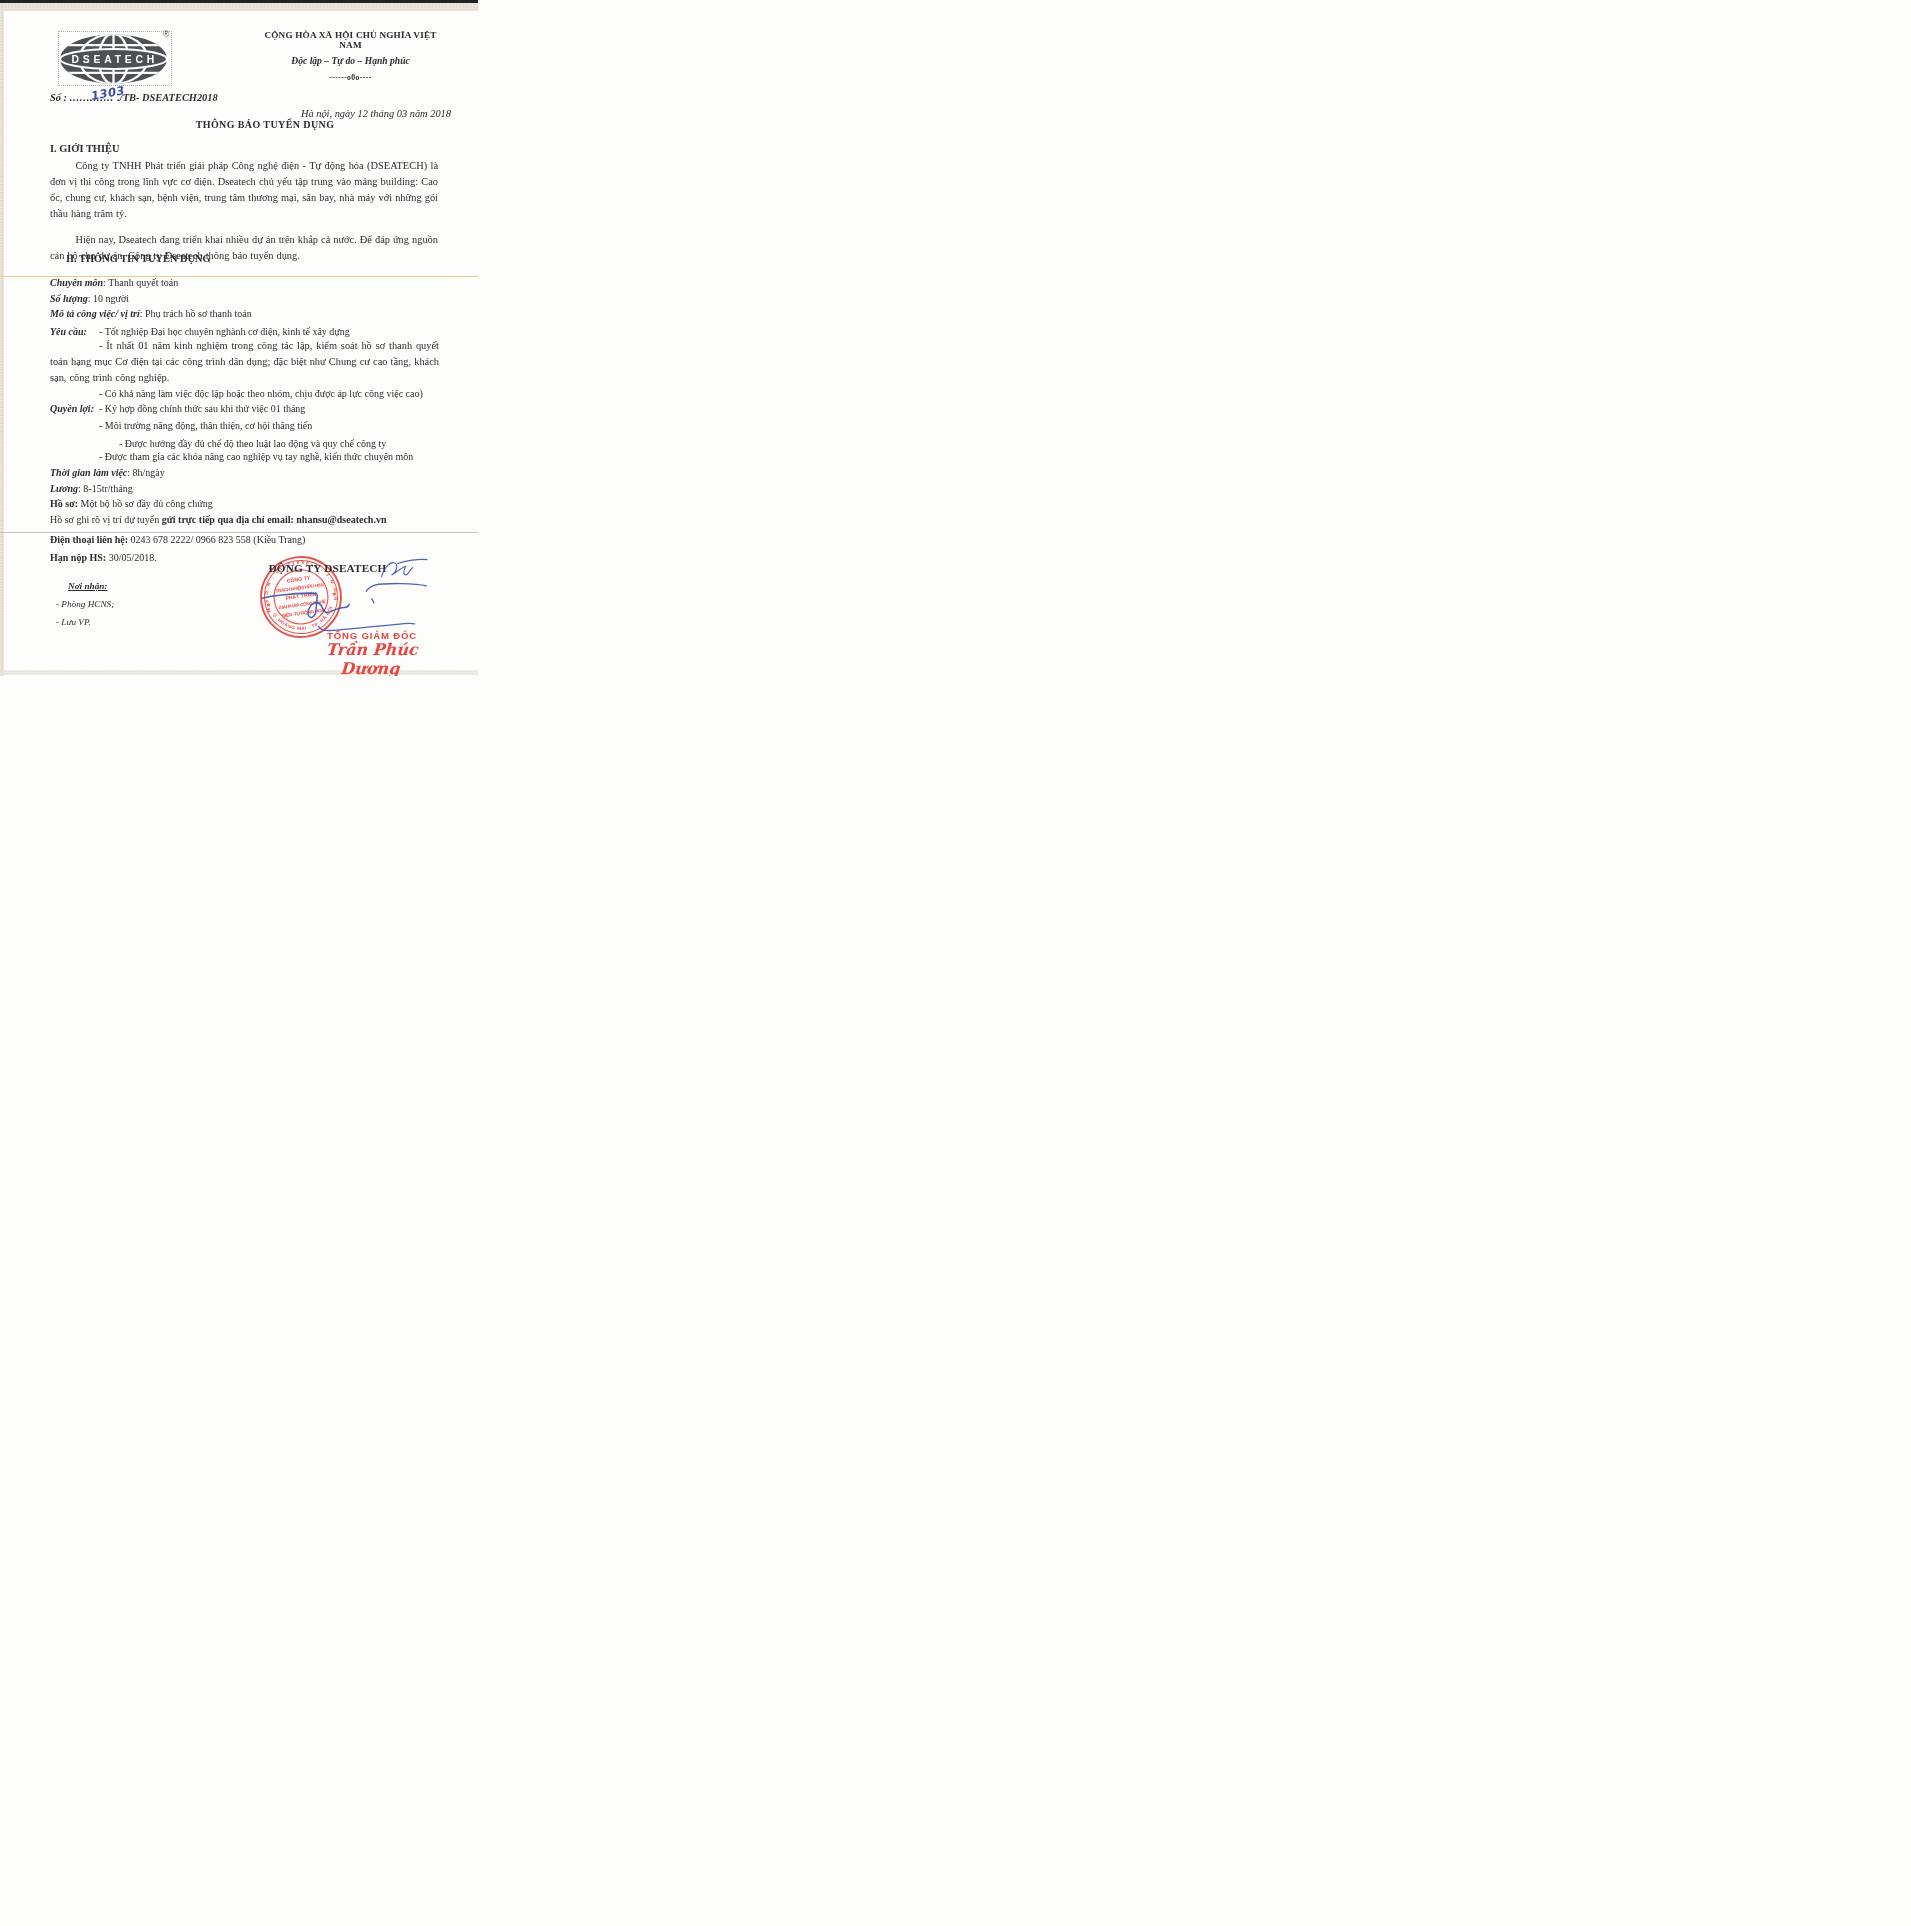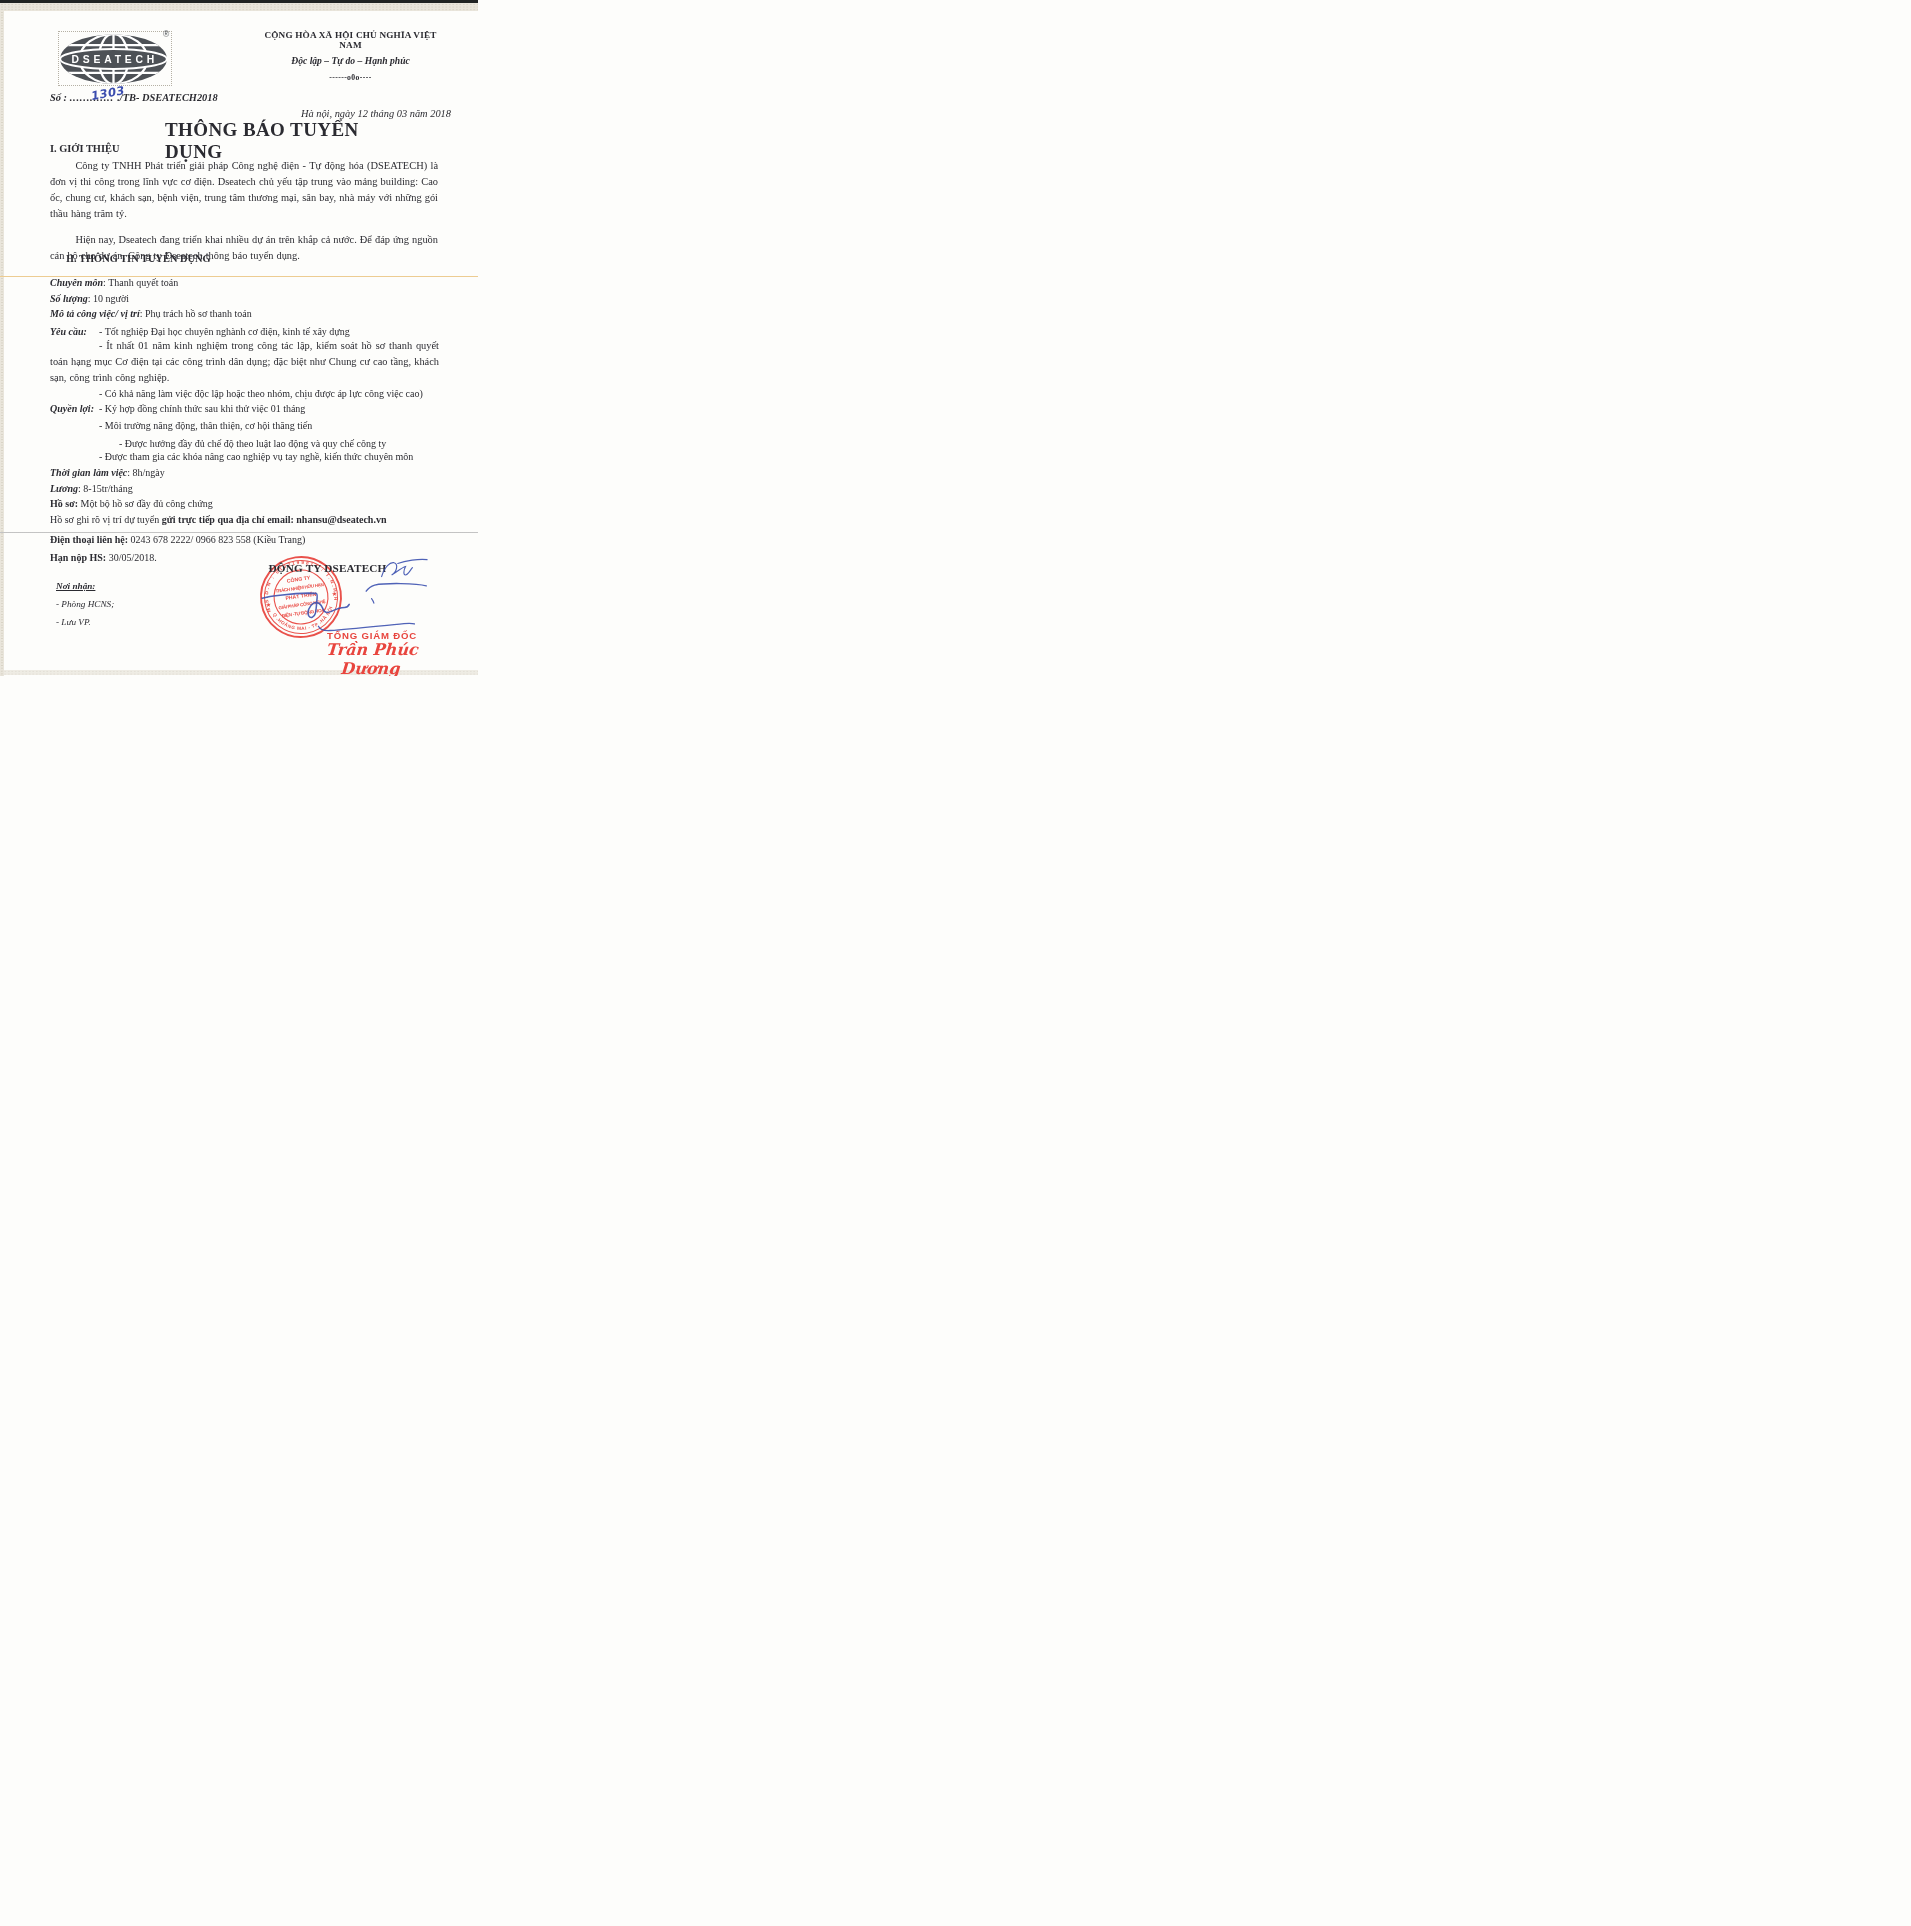--- a/index.html
+++ b/index.html
@@ -35,42 +35,42 @@
 
   .date-line { left:274px; top:108px; width:177px; text-align:right;
                font-style:italic; font-size:10.4px; }
 
   .ref-line { left:50px; top:92px; font-style:italic; font-weight:600; font-size:10.4px; }
   .ref-dots { letter-spacing:0.8px; }
   .handwritten { position:absolute; left:21.6px; top:-6.2px; transform:rotate(-10deg);
                  font-family:"DejaVu Sans",sans-serif; font-style:italic;
                  font-size:11.6px; color:#3a4cae; font-weight:bold; letter-spacing:0.4px; }
 
-  .doc-title { left:165px; top:119px; width:200px; 
-               font-size:19px; font-weight:bold; letter-spacing:0.4px; }
+  .doc-title { left:165px; top:119px; width:200px; text-align:center;
+               font-size:10px; font-weight:bold; letter-spacing:0.4px; }
 
   .h-line { position:absolute; left:0; width:478px; }
   .orange-line { top:276px; height:1.2px;
      background:linear-gradient(#f3dba6,#e7bd7d); }
   .gray-line { top:532px; height:1.2px;
      background:linear-gradient(#dedede,#a9a9a9); }
 
   .stamp-box { left:251px; top:547px; width:100px; height:100px; opacity:.93; }
   .pen-layer { left:0; top:0; width:478px; height:676px; pointer-events:none; }
 
   .sig-company { left:266px; top:562px; width:123px; text-align:center;
                  font-size:11.2px; font-weight:bold; letter-spacing:0.2px; z-index:6; }
   .sig-role { left:314px; top:630px; width:116px; text-align:center;
               font-family:"Liberation Sans",sans-serif; font-weight:bold;
               font-size:9.6px; letter-spacing:0.8px; color:#e8453e; z-index:4; }
   .sig-name { left:295px; top:640px; width:154px; text-align:center;
               font-style:italic; font-weight:bold; font-size:16px; color:#e8453e;
               font-family:"DejaVu Serif",serif; transform:skewX(-6deg); z-index:4; }
 
-  .recip-head { left:56px; top:581px; font-size:9.2px; font-weight:bold;
+  .recip-head { left:68px; top:581px; font-size:9.2px; font-weight:bold;
                 font-style:italic; text-decoration:underline; }
   .recip-item { font-size:9.2px; font-style:italic; }
 </style>
 </head>
 <body>
 
 <div class="abs scan-top-bar"></div>
 <div class="abs scan-texture scan-top-strip"></div>
 <div class="abs scan-texture scan-left-strip"></div>
 <div class="abs scan-texture scan-bottom-strip"></div>

